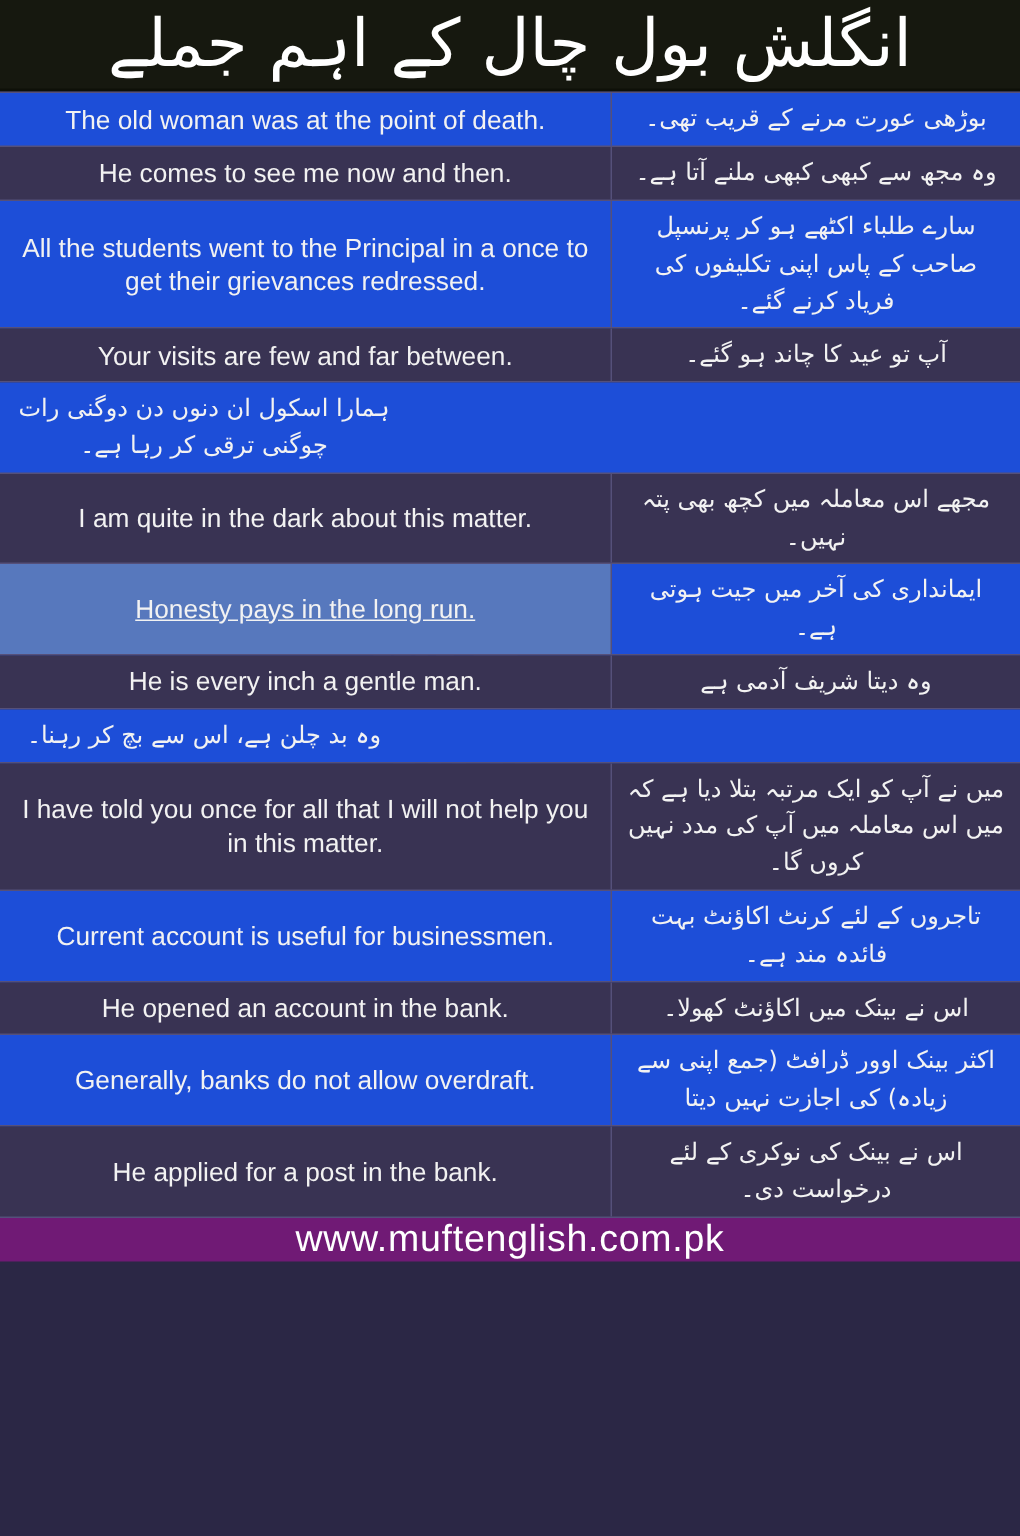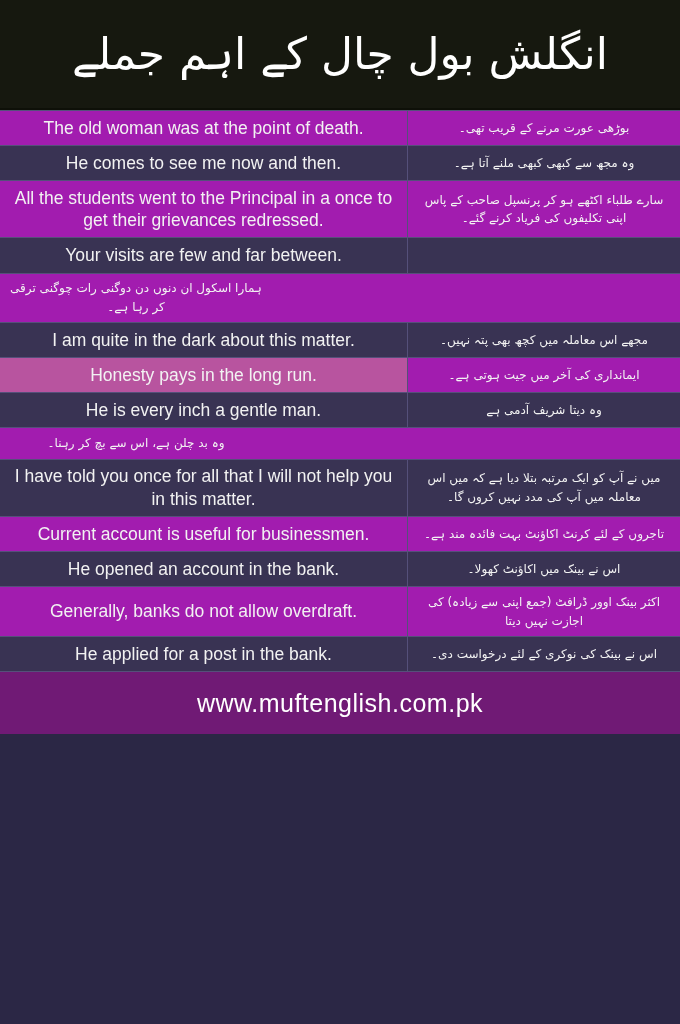--- a/index.html
+++ b/index.html
@@ -62,21 +62,21 @@
     z-index: 1;
     flex: 1;
     display: flex;
     flex-direction: column;
     border-top: 1px solid #55507a;
   }
   .row {
     display: flex;
     flex: 1 1 auto;
     border-bottom: 1px solid #55507a;
-    background: #a21caf;
+    background: #1d4ed8;
     min-height: 0;
   }
   .row:nth-child(even) { background: #393353; }
   .cell-en {
     width: 60%;
     display: flex;
     align-items: center;
     justify-content: center;
     text-align: center;
     color: #f2f2f2;
@@ -85,27 +85,27 @@
     padding: 5px 10px;
     border-right: 1px solid #55507a;
   }
   .cell-ur {
     width: 40%;
     display: flex;
     align-items: center;
     justify-content: center;
     text-align: center;
     color: #f2f2f2;
-    font-size: 12px;
+    font-size: 16px;
     line-height: 1.55;
     padding: 5px 10px;
     direction: rtl;
     font-family: "DejaVu Sans", sans-serif;
   }
-  .hl { background: rgba(240, 230, 120, 0.28); }
+  .hl { background: rgba(240, 230, 120, 0.28); text-decoration: underline; }
   
   .footer {
     background: #701a75;
     height: 62px;
     display: flex;
     align-items: center;
     justify-content: center;
   }
   .footer-text {
     color: #ffffff;
@@ -137,20 +137,21 @@
       <div class="cell-ur">وہ مجھ سے کبھی کبھی ملنے آتا ہے۔</div>
     </div>
 
     <div class="row">
       <div class="cell-en">All the students went to the Principal in a once to get their grievances redressed.</div>
       <div class="cell-ur">سارے طلباء اکٹھے ہو کر پرنسپل صاحب کے پاس اپنی تکلیفوں کی فریاد کرنے گئے۔</div>
     </div>
 
     <div class="row">
       <div class="cell-en">Your visits are few and far between.</div>
+      <div class="cell-ur">آپ تو عید کا چاند ہو گئے۔</div>
     </div>
 
     <div class="row">
       <div class="cell-ur">ہمارا اسکول ان دنوں دن دوگنی رات چوگنی ترقی کر رہا ہے۔</div>
     </div>
 
     <div class="row">
       <div class="cell-en">I am quite in the dark about this matter.</div>
       <div class="cell-ur">مجھے اس معاملہ میں کچھ بھی پتہ نہیں۔</div>
     </div>

